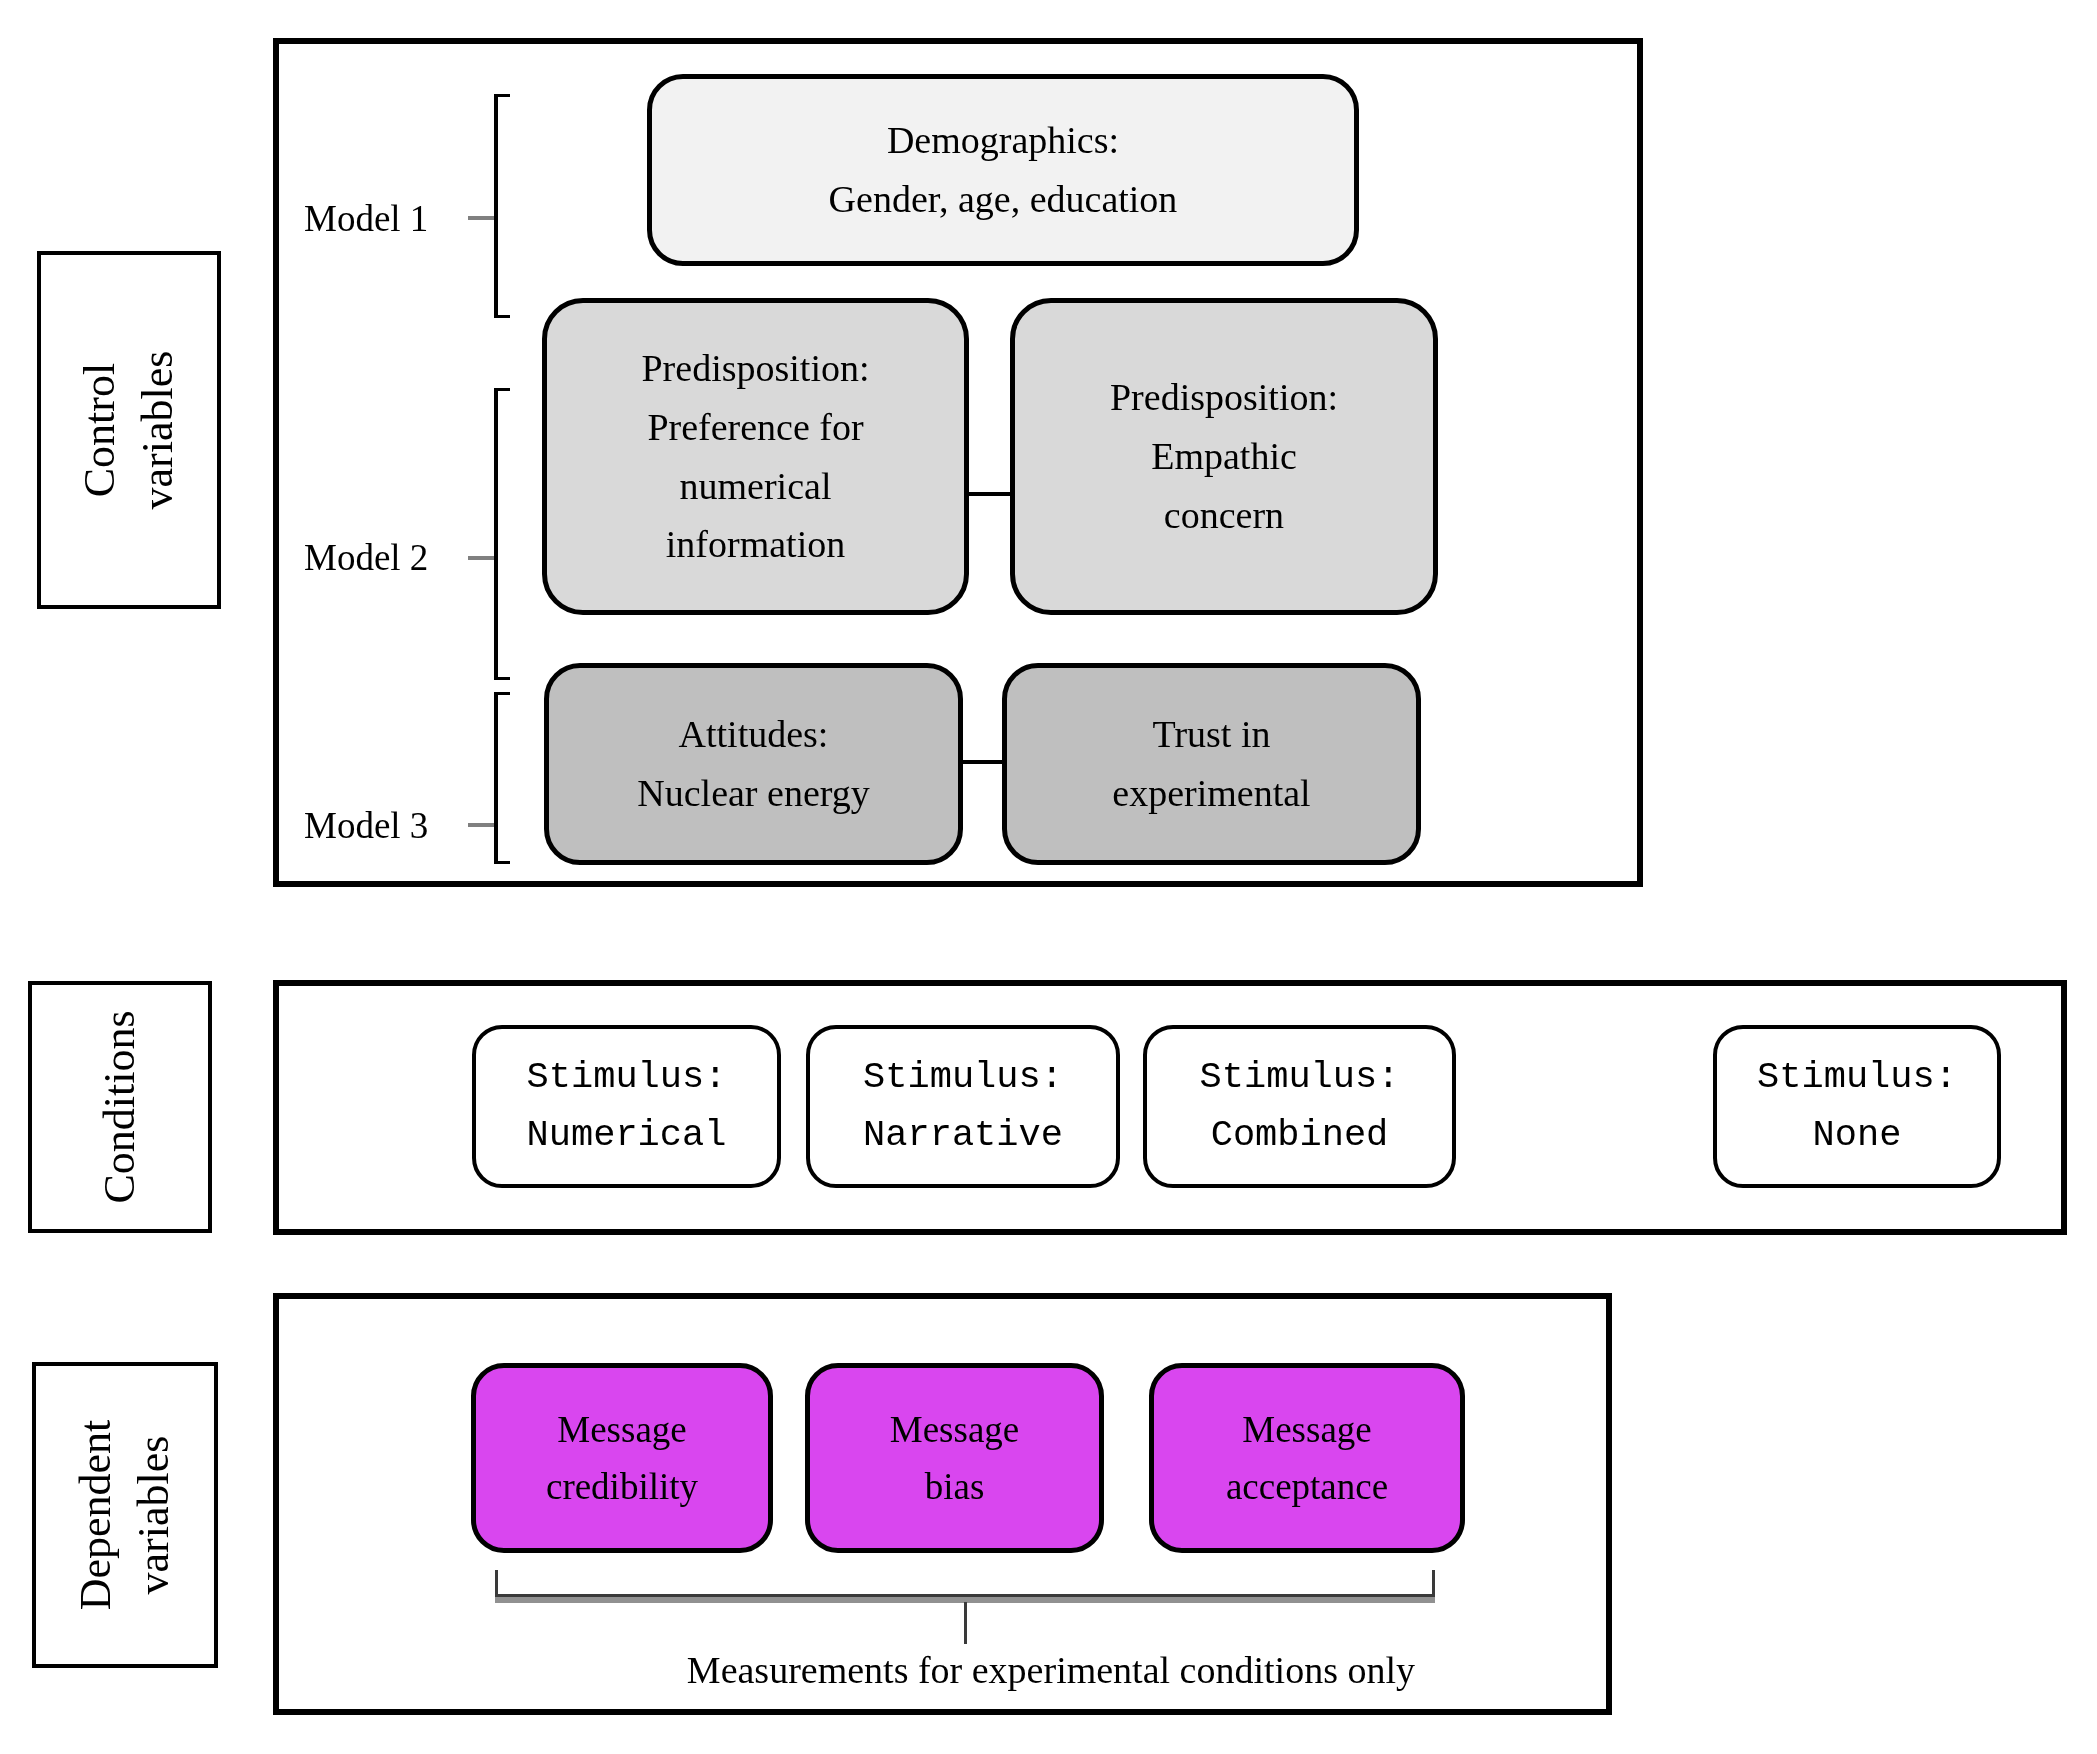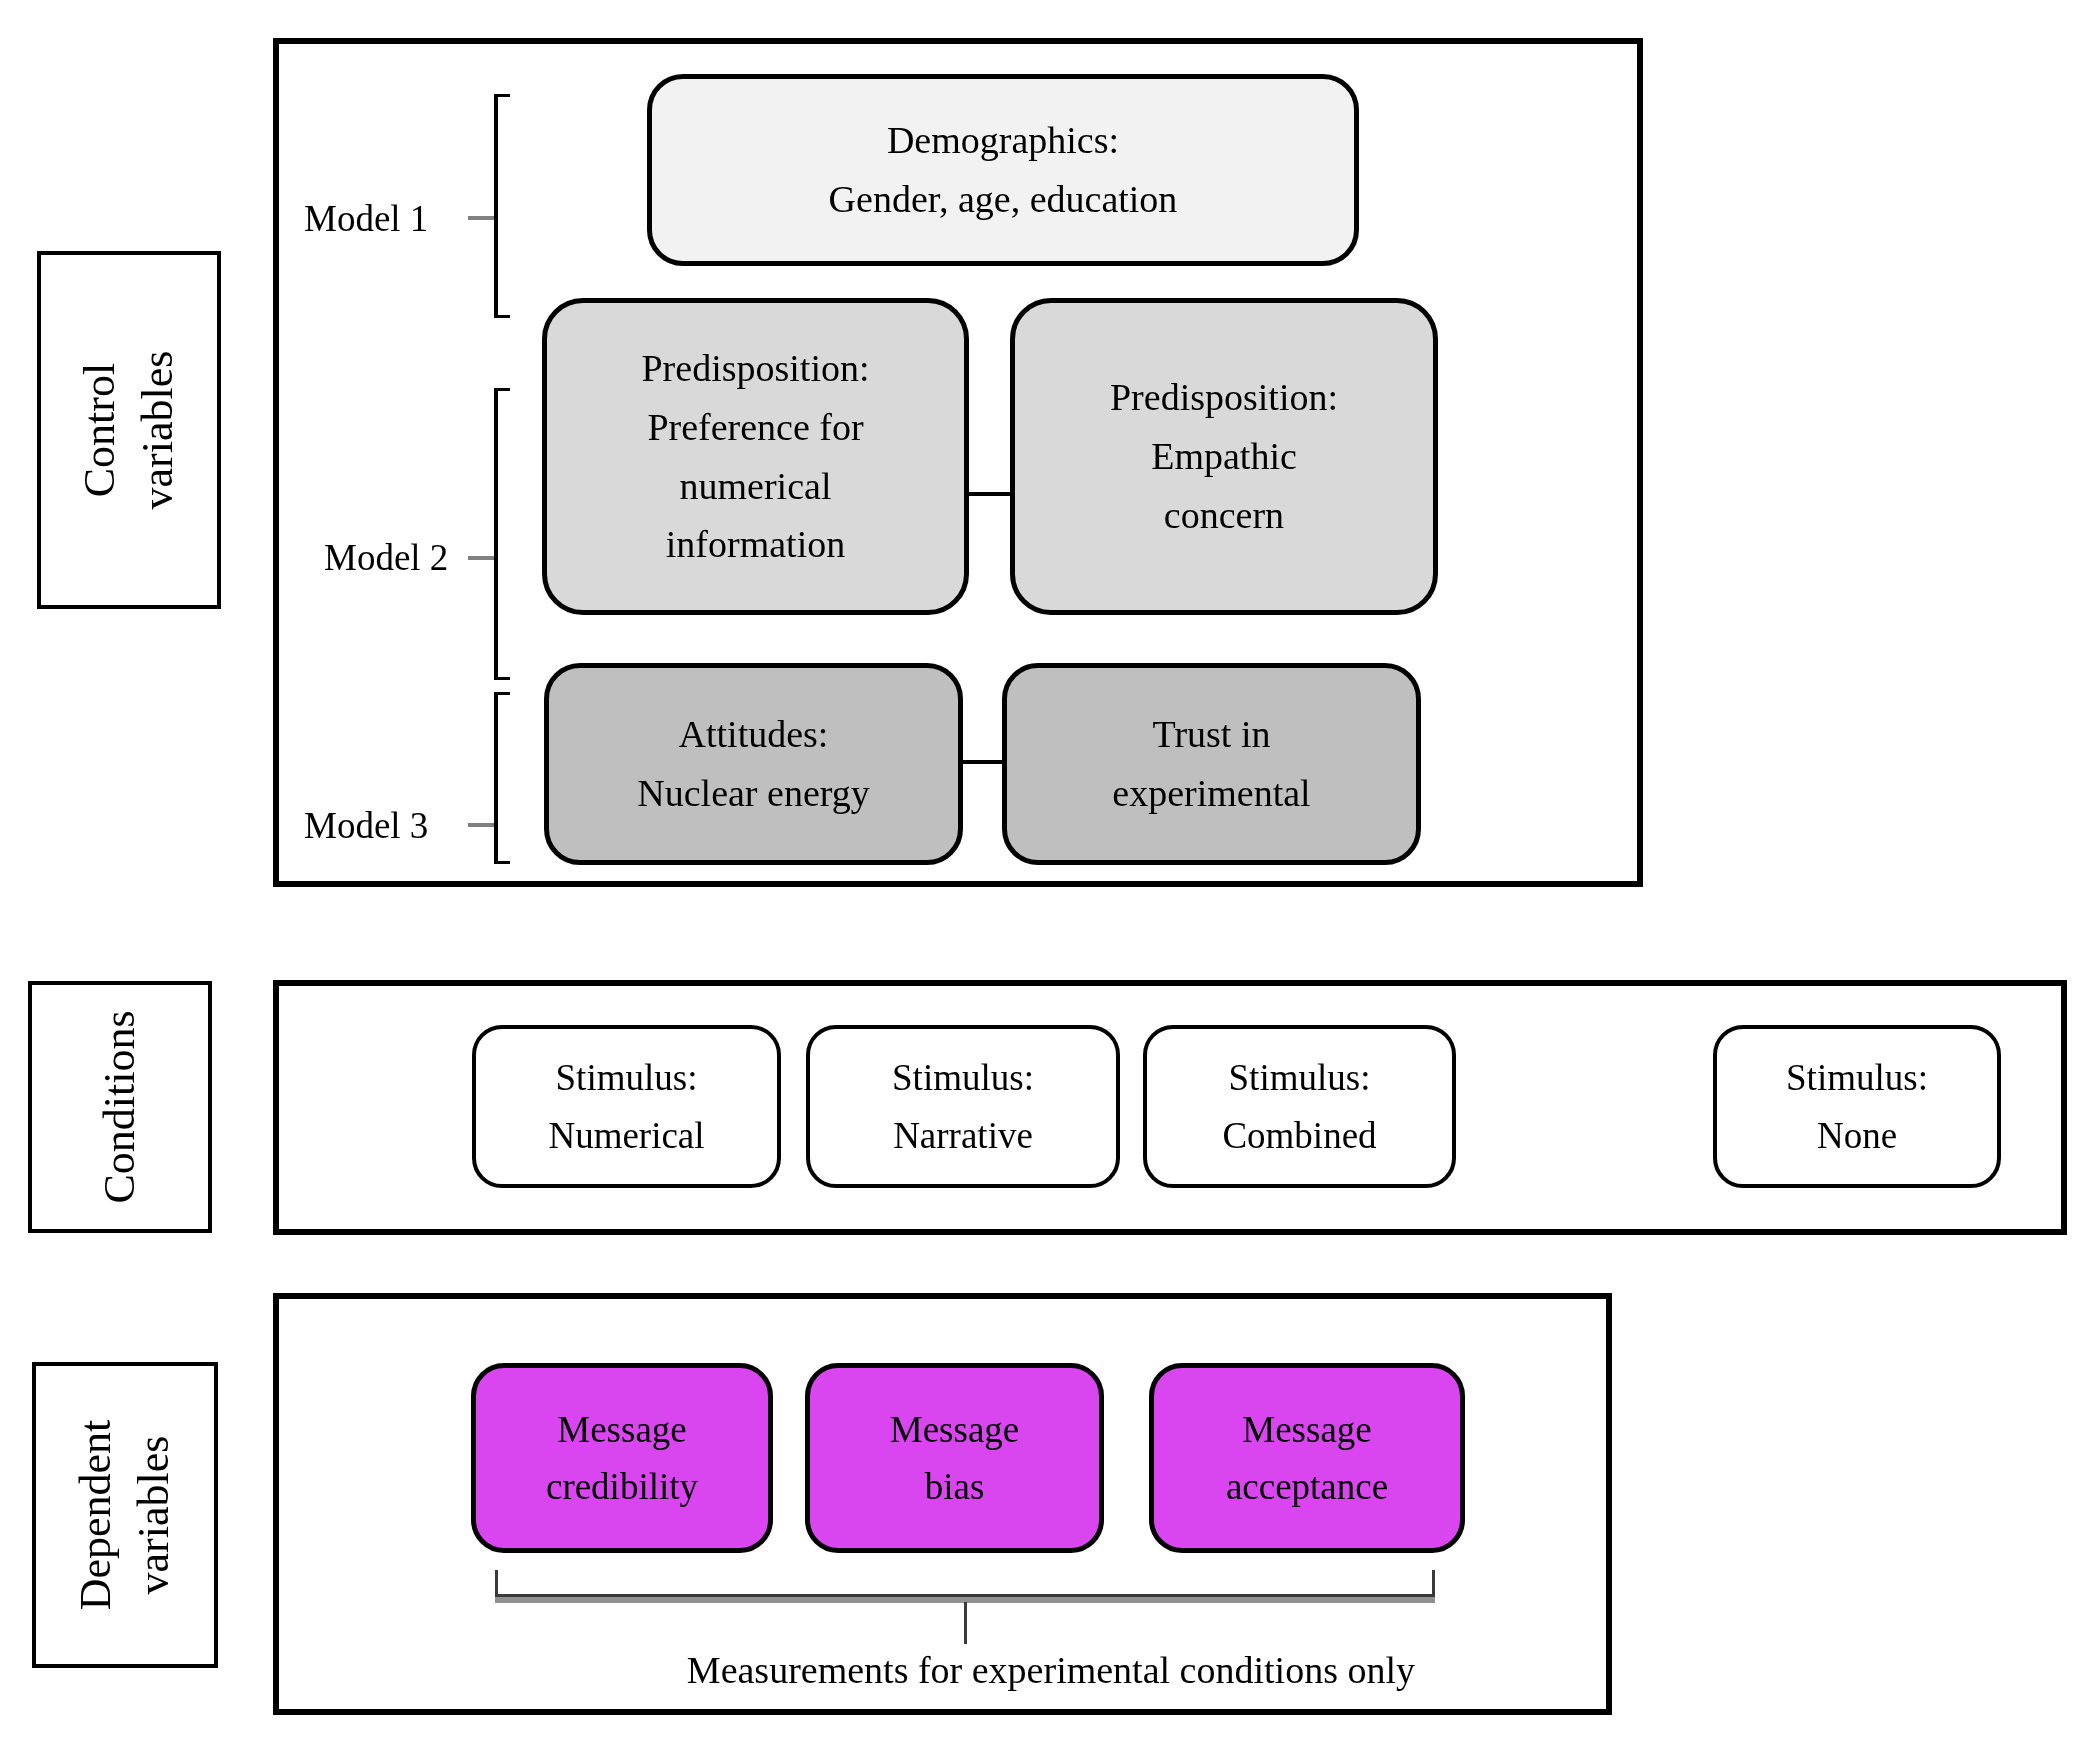--- a/index.html
+++ b/index.html
@@ -40,21 +40,21 @@
     display:flex;flex-direction:column;
     align-items:center;justify-content:center;
     text-align:center;
     font-size:38px;line-height:1.55;
     border-radius:36px;
   }
   .rbox span{display:block;}
   .fill-demo{background:#f2f2f2;margin-left:28px;}
   .fill-pred{background:#d9d9d9;border-radius:41px;}
   .fill-att{background:#bfbfbf;}
-  .fill-stim{background:#ffffff;border:4.6px solid #000;border-radius:30px;}
+  .fill-stim{background:#ffffff;border:4.6px solid #000;border-radius:30px;font-family:Liberation Mono, monospace;}
   .fill-msg{background:#d946ef;border-radius:33px;}
   
   .model-label{
     position:absolute;
     font-size:37px;line-height:1.1;
     white-space:nowrap;
   }
   
   .bracket{
     position:absolute;
@@ -95,21 +95,21 @@
   </div>
 
   <div class="model-label" style="left:304px;top:199px;">Model 1</div>
   <div class="dash" style="left:468px;top:216px;width:28px;"></div>
   <div class="bracket" style="left:494px;top:94px;height:224px;"></div>
   <div class="rbox fill-demo" style="left:619px;top:74px;width:712px;height:192px;">
     <span>Demographics:</span>
     <span>Gender, age, education</span>
   </div>
 
-  <div class="model-label" style="left:304px;top:538px;margin-left:20px;">Model 2</div>
+  <div class="model-label" style="left:304px;top:538px;">Model 2</div>
   <div class="dash" style="left:468px;top:556px;width:28px;"></div>
   <div class="bracket" style="left:494px;top:388px;height:292px;"></div>
   <div class="rbox fill-pred" style="left:542px;top:298px;width:427px;height:317px;">
     <span>Predisposition:</span>
     <span>Preference for</span>
     <span>numerical</span>
     <span>information</span>
   </div>
   <div class="conn" style="left:967px;top:492px;width:45px;"></div>
   <div class="rbox fill-pred" style="left:1010px;top:298px;width:428px;height:317px;">

